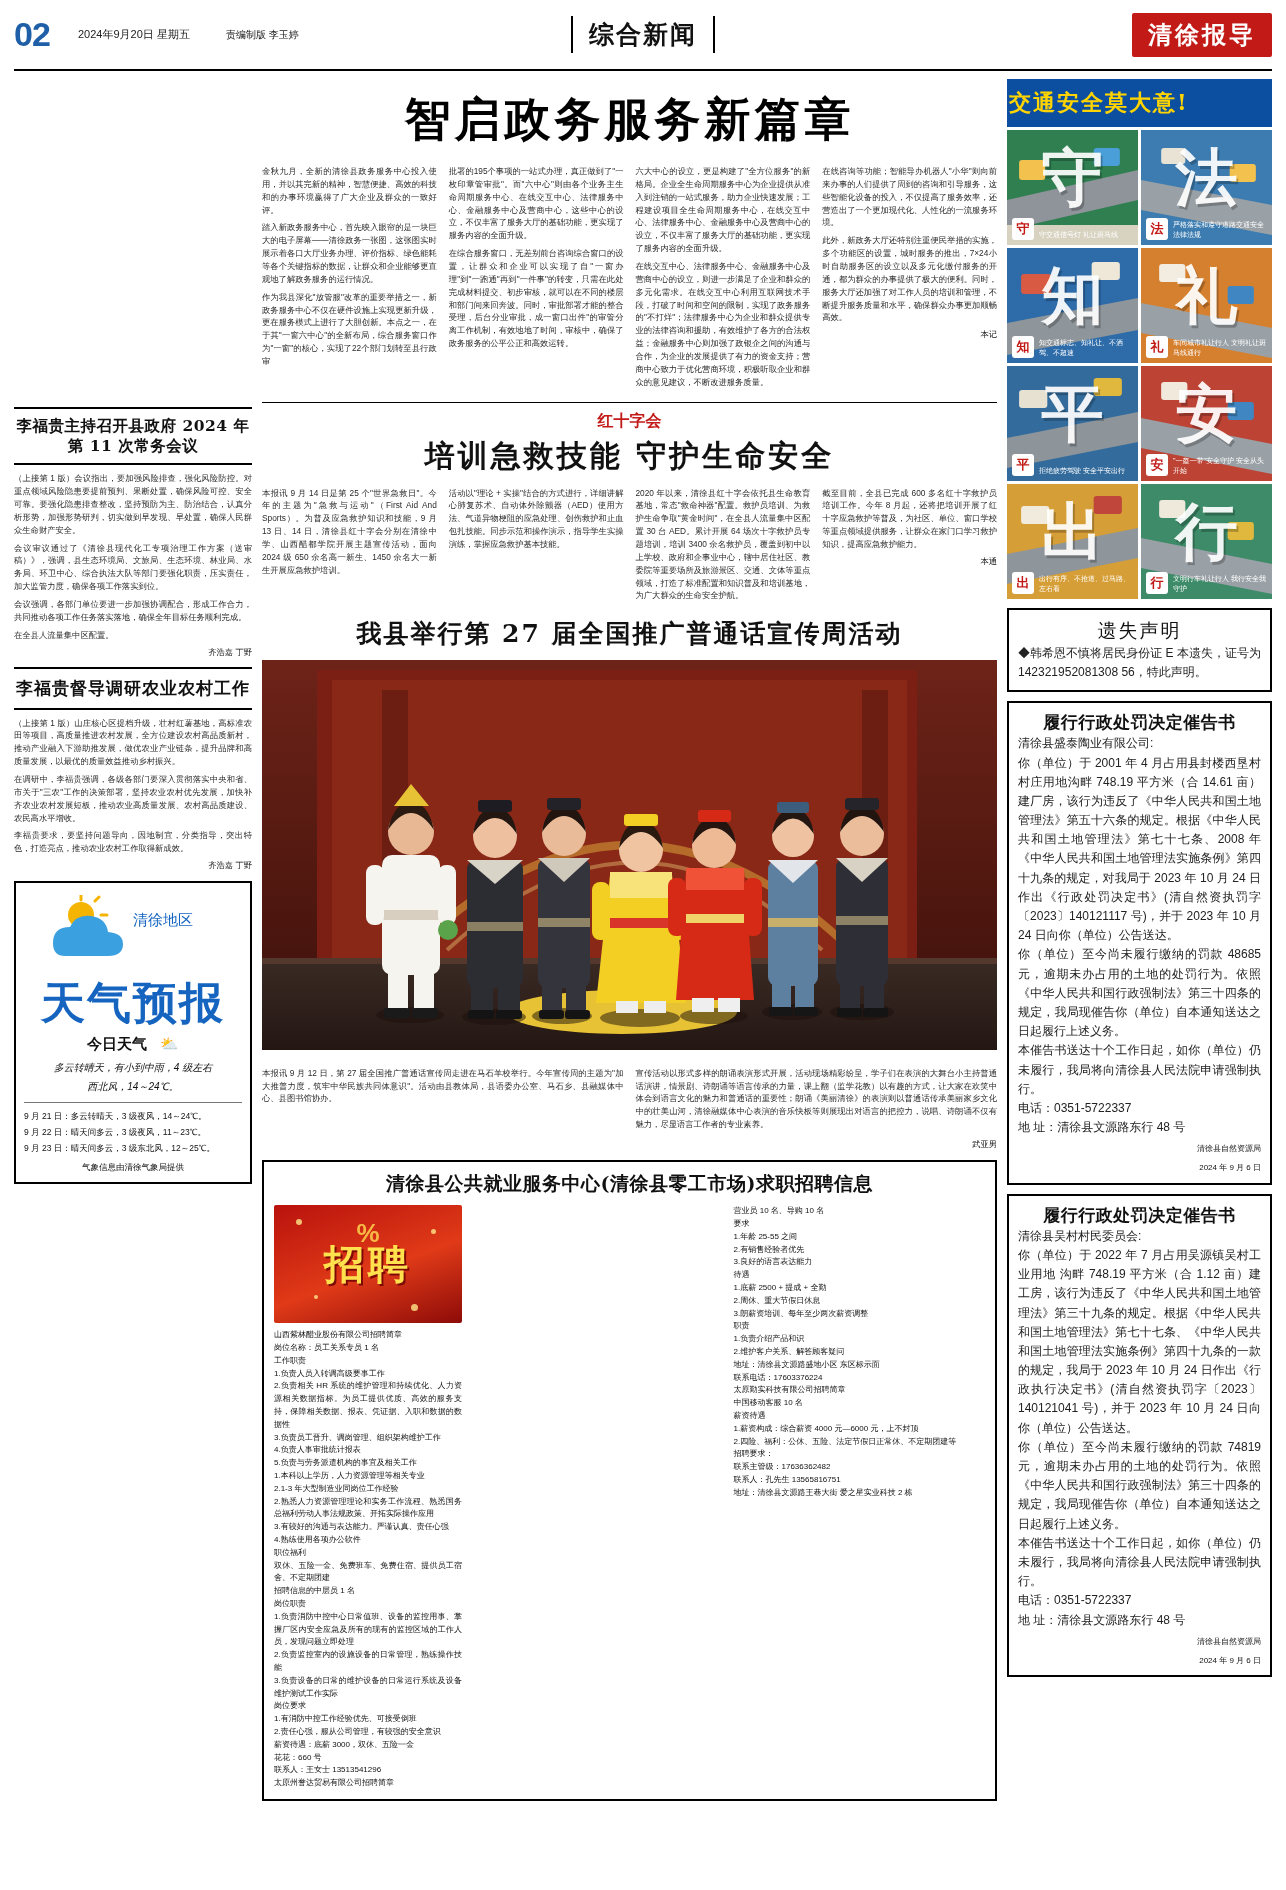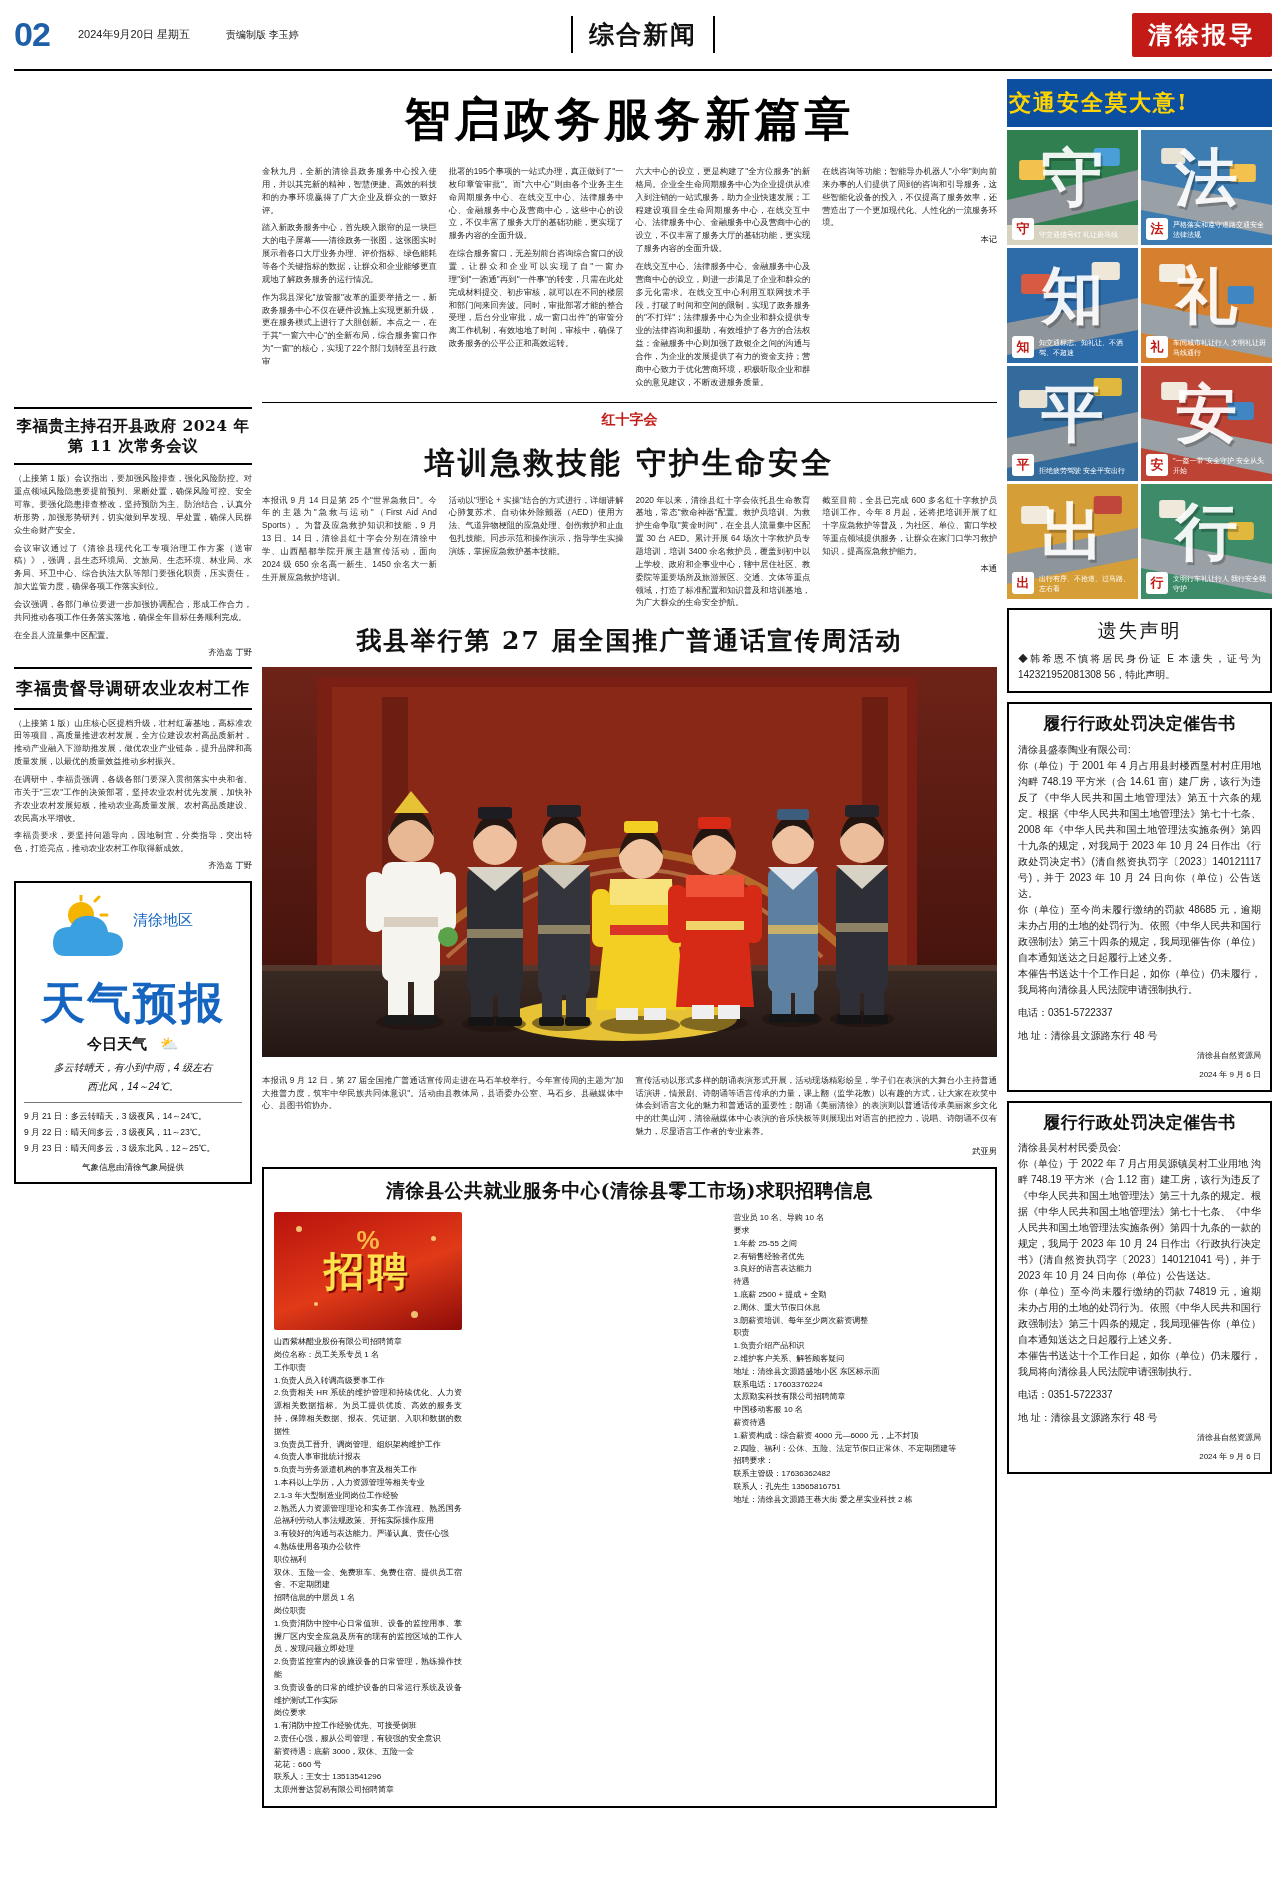--- a/index.html
+++ b/index.html
@@ -56,21 +56,21 @@
     font-family:"DejaVu Serif", serif; letter-spacing:0.5px; line-height:1.3;
   }
   .boxed-head2 {
     border-top:2px solid #000; border-bottom:2px solid #000;
     font-size:17px; font-weight:bold; padding:8px 2px; text-align:center;
     font-family:"DejaVu Serif", serif; letter-spacing:1px;
   }
   .byline { text-align:right; font-size:8.3px; margin-top:4px; }
 
   
-  .kicker { text-align:center; font-size:14px; color:#c21b17; font-weight:bold; margin:6px 0 14px; }
+  .kicker { text-align:center; font-size:16px; color:#c21b17; font-weight:bold; margin:6px 0 4px; }
   .sub-head {
     text-align:center; font-size:30px; font-weight:bold; letter-spacing:3px;
     font-family:"DejaVu Serif", serif; margin:2px 0 10px;
   }
   .sub-head-2 {
     text-align:center; font-size:25px; font-weight:bold; letter-spacing:2px;
     font-family:"DejaVu Serif", serif; margin:10px 0 10px;
   }
 
   
@@ -93,21 +93,21 @@
   .sf-tag {
     position:absolute; bottom:5px; left:5px;
     width:22px;height:22px;border-radius:3px;background:#fff;
     color:#c21b17;font-size:13px;font-weight:bold;display:flex;align-items:center;justify-content:center;
   }
   .sf-txt { position:absolute; bottom:6px; left:32px; right:4px; color:#fff; font-size:7px; line-height:1.35; }
 
   .notice-box { border:2px solid #000; margin-top:9px; padding:8px 9px; }
   .notice-title { text-align:center; font-size:19px; font-weight:normal; font-family:"DejaVu Serif", serif; letter-spacing:2px; }
   .notice-title-sm { text-align:center; font-size:17px; font-weight:bold; font-family:"DejaVu Serif", serif; letter-spacing:0.5px; line-height:1.35;}
-  .notice-body { font-size:10px; line-height:1.6; text-align:justify; margin-top:7px; color:#222; }
+  .notice-body { font-size:12px; line-height:1.6; text-align:justify; color:#222; }
   .notice-sign { font-size:8px; line-height:1.6; text-align:right; margin-top:6px; }
 
   
   .weather-box { border:2px solid #000; margin-top:10px; padding:8px; }
   .weather-logo { text-align:center; position:relative; padding:4px 0 2px; }
   .wl-big { font-size:44px; font-weight:bold; color:#1565c0; font-family:"DejaVu Serif", serif; letter-spacing:2px; line-height:1; }
   .w-today { text-align:center; font-size:15px; font-weight:bold; margin:8px 0 4px; font-family:"DejaVu Serif", serif;}
   .w-row { font-size:10px; line-height:1.9; text-align:center;font-style:italic; }
   .w-line { font-size:8.5px; line-height:1.85; }
   .w-foot { font-size:8.5px; text-align:center; margin-top:6px; }
@@ -210,20 +210,21 @@
         <div class="tcol">
           <p class="body">批署的195个事项的一站式办理，真正做到了"一枚印章管审批"。而"六中心"则由各个业务主生命周期服务中心、在线交互中心、法律服务中心、金融服务中心及营商中心，这些中心的设立，不仅丰富了服务大厅的基础功能，更实现了服务内容的全面升级。</p>
           <p class="body">在综合服务窗口，无差别前台咨询综合窗口的设置，让群众和企业可以实现了自"一窗办理"到"一跑通"再到"一件事"的转变，只需在此处完成材料提交、初步审核，就可以在不同的楼层和部门间来回奔波。同时，审批部署才能的整合受理，后台分业审批，成一窗口出件"的审管分离工作机制，有效地地了时间，审核中，确保了政务服务的公平公正和高效运转。</p>
         </div>
         <div class="tcol">
           <p class="body">六大中心的设立，更是构建了"全方位服务"的新格局。企业全生命周期服务中心为企业提供从准入到注销的一站式服务，助力企业快速发展；工程建设项目全生命周期服务中心，在线交互中心、法律服务中心、金融服务中心及营商中心的设立，不仅丰富了服务大厅的基础功能，更实现了服务内容的全面升级。</p>
           <p class="body">在线交互中心、法律服务中心、金融服务中心及营商中心的设立，则进一步满足了企业和群众的多元化需求。在线交互中心利用互联网技术手段，打破了时间和空间的限制，实现了政务服务的"不打烊"；法律服务中心为企业和群众提供专业的法律咨询和援助，有效维护了各方的合法权益；金融服务中心则加强了政银企之间的沟通与合作，为企业的发展提供了有力的资金支持；营商中心致力于优化营商环境，积极听取企业和群众的意见建议，不断改进服务质量。</p>
         </div>
         <div class="tcol">
           <p class="body">在线咨询等功能；智能导办机器人"小华"则向前来办事的人们提供了周到的咨询和引导服务，这些智能化设备的投入，不仅提高了服务效率，还营造出了一个更加现代化、人性化的一流服务环境。</p>
+          <p class="body">此外，新政务大厅还特别注重便民举措的实施，多个功能区的设置，城时服务的推出，7×24小时自助服务区的设立以及多元化缴付服务的开通，都为群众的办事提供了极大的便利。同时，服务大厅还加强了对工作人员的培训和管理，不断提升服务质量和水平，确保群众办事更加顺畅高效。</p>
           <div class="byline">本记</div>
         </div>
       </div>
 
       <div class="rule"></div>
 
       <div class="kicker">红十字会</div>
       <div class="sub-head">培训急救技能  守护生命安全</div>
       <div class="tcols">
         <div class="tcol">

